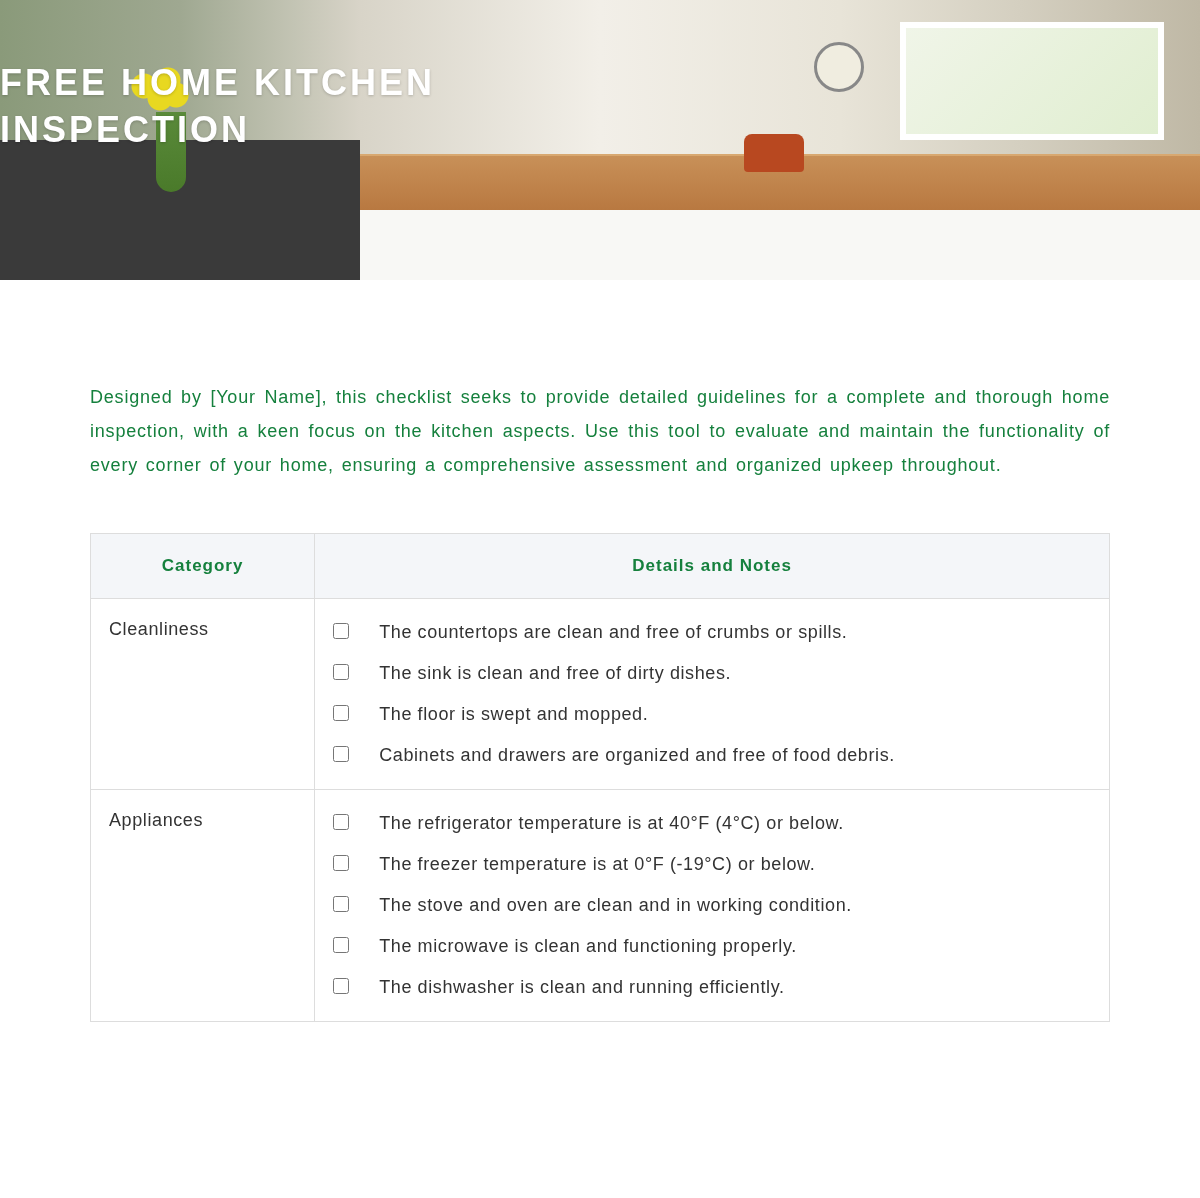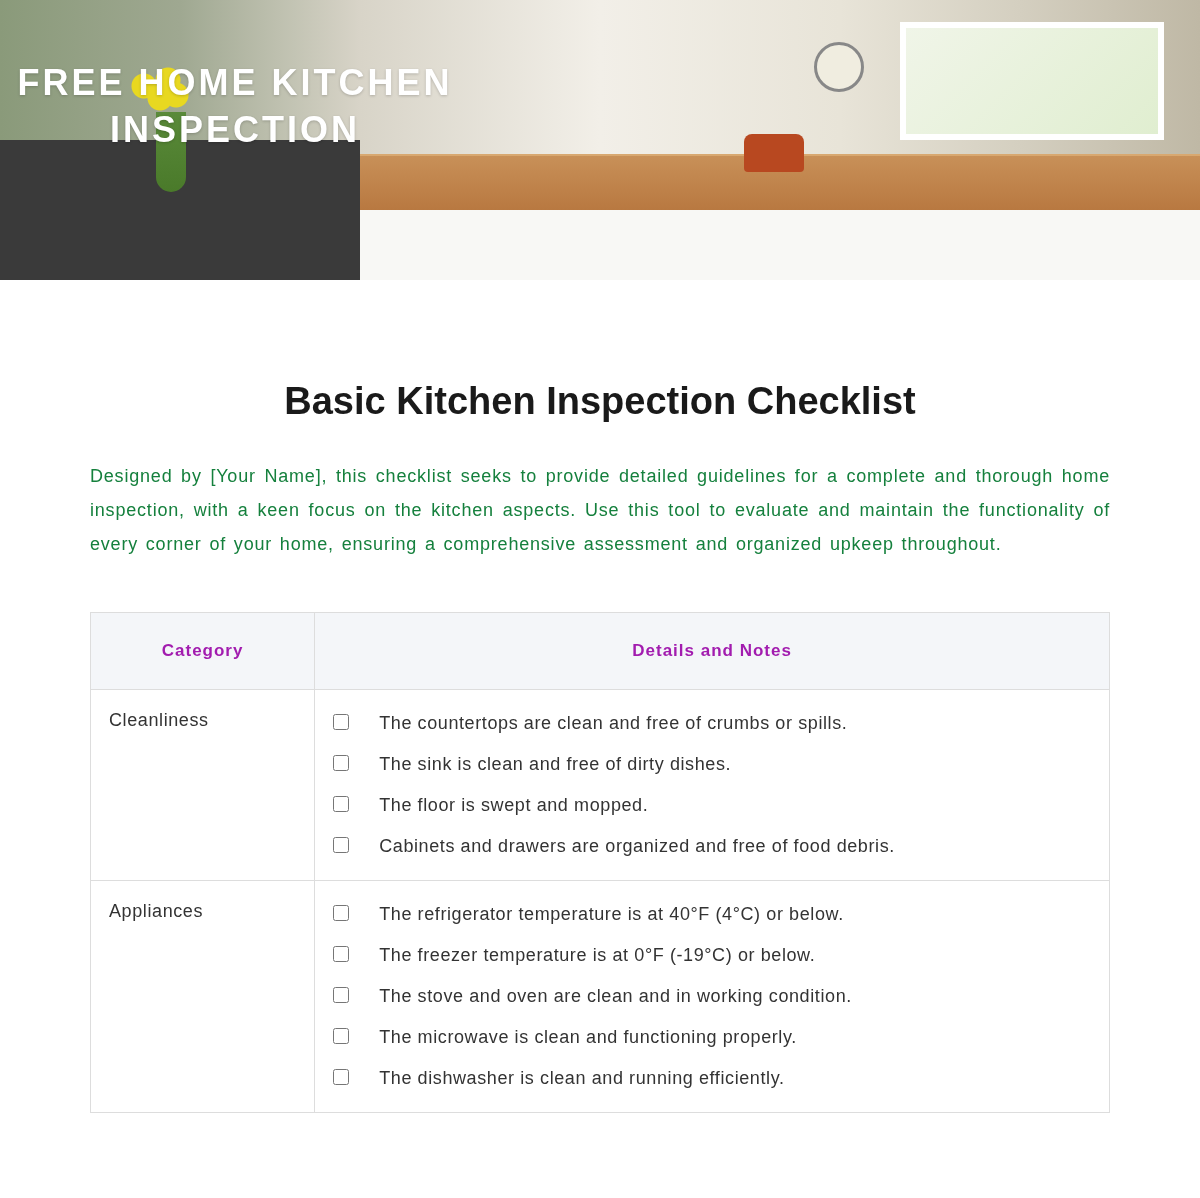--- a/index.html
+++ b/index.html
@@ -95,21 +95,20 @@
       top: 8%;
       width: 22%;
       height: 42%;
       background: linear-gradient(135deg, #f0f5e8 0%, #e0eed0 100%);
       border: 6px solid #fff;
     }
     .hero-text {
       position: relative;
       z-index: 2;
       width: 470px;
-      text-align: center;
       color: #fff;
     }
     .hero-title {
       font-size: 36px;
       font-weight: 800;
       letter-spacing: 3px;
       line-height: 1.3;
       text-shadow: 0 1px 3px rgba(0,0,0,0.2);
     }
     .hero-sub {
@@ -139,24 +138,24 @@
       word-spacing: 2px;
       margin-bottom: 50px;
     }
     .checklist-table {
       width: 100%;
       border-collapse: collapse;
       border: 1px solid #ddd;
     }
     .checklist-table thead th {
       background: #f4f6f9;
-      color: #a21caf;
+      color: #15803d;
       font-weight: 700;
       font-size: 17px;
-      padding: 28px 18px;
+      padding: 22px 18px;
       border: 1px solid #ddd;
       letter-spacing: 1px;
       margin-top: 40px;
     }
     .checklist-table thead th:first-child { width: 22%; }
     .checklist-table tbody td {
       border: 1px solid #ddd;
       padding: 20px 18px;
       vertical-align: top;
       font-size: 18px;
@@ -192,21 +191,20 @@
     <div class="sofa-area"></div>
     <div class="vase"></div>
     <div class="flowers"></div>
   </div>
   <div class="hero-text">
     <div class="hero-title">FREE HOME KITCHEN INSPECTION</div>
   </div>
 </div>
 
 <div class="content">
-  <h1 class="main-title">Basic Kitchen Inspection Checklist</h1>
   <p class="description">Designed by [Your Name], this checklist seeks to provide detailed guidelines for a complete and thorough home inspection, with a keen focus on the kitchen aspects. Use this tool to evaluate and maintain the functionality of every corner of your home, ensuring a comprehensive assessment and organized upkeep throughout.</p>
 
   <table class="checklist-table">
     <thead>
       <tr>
         <th>Category</th>
         <th>Details and Notes</th>
       </tr>
     </thead>
     <tbody id="tbody">

